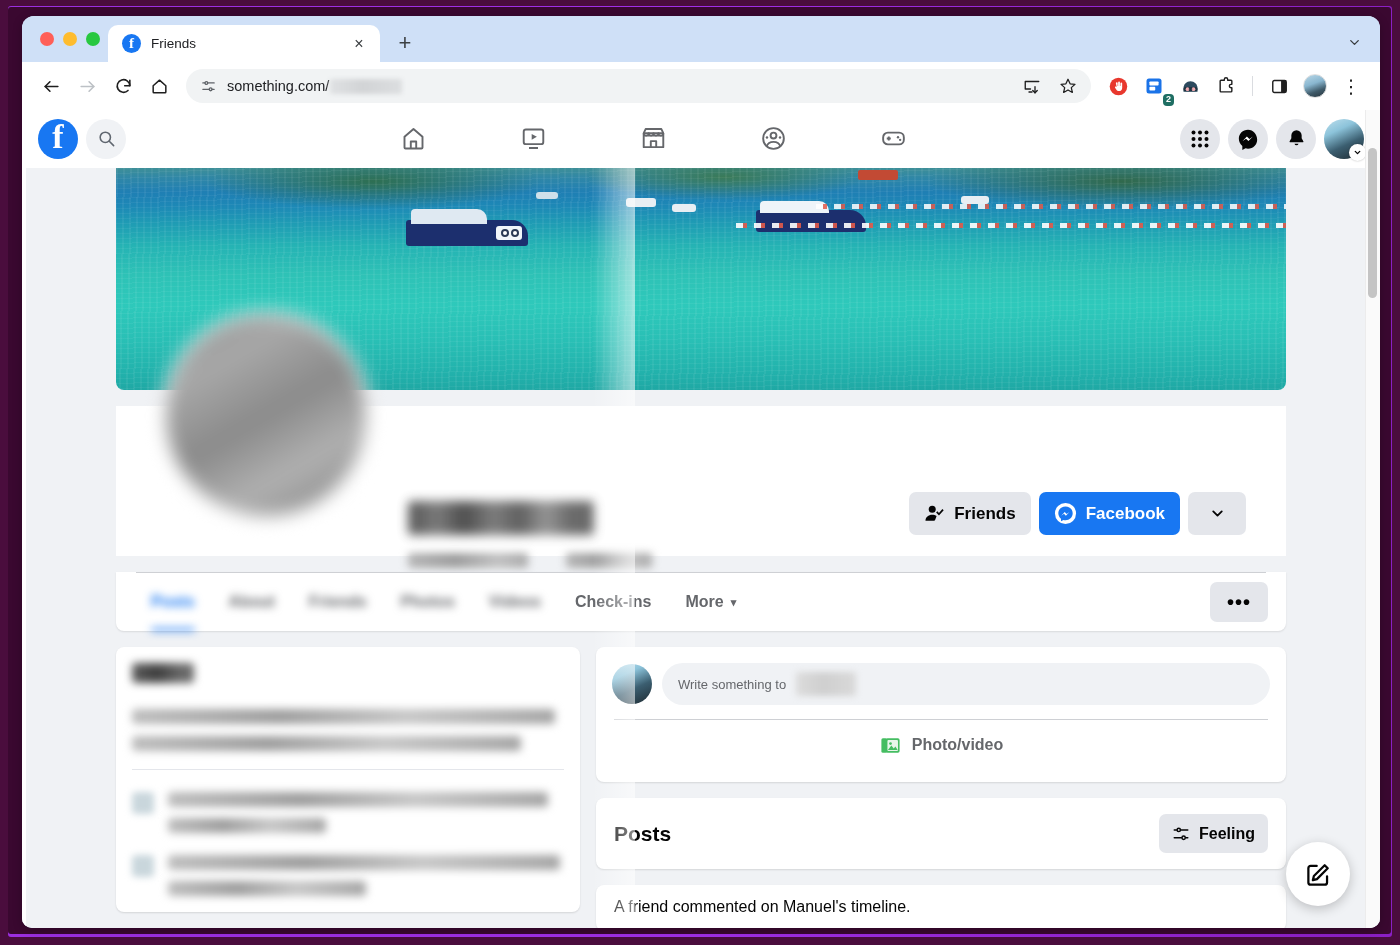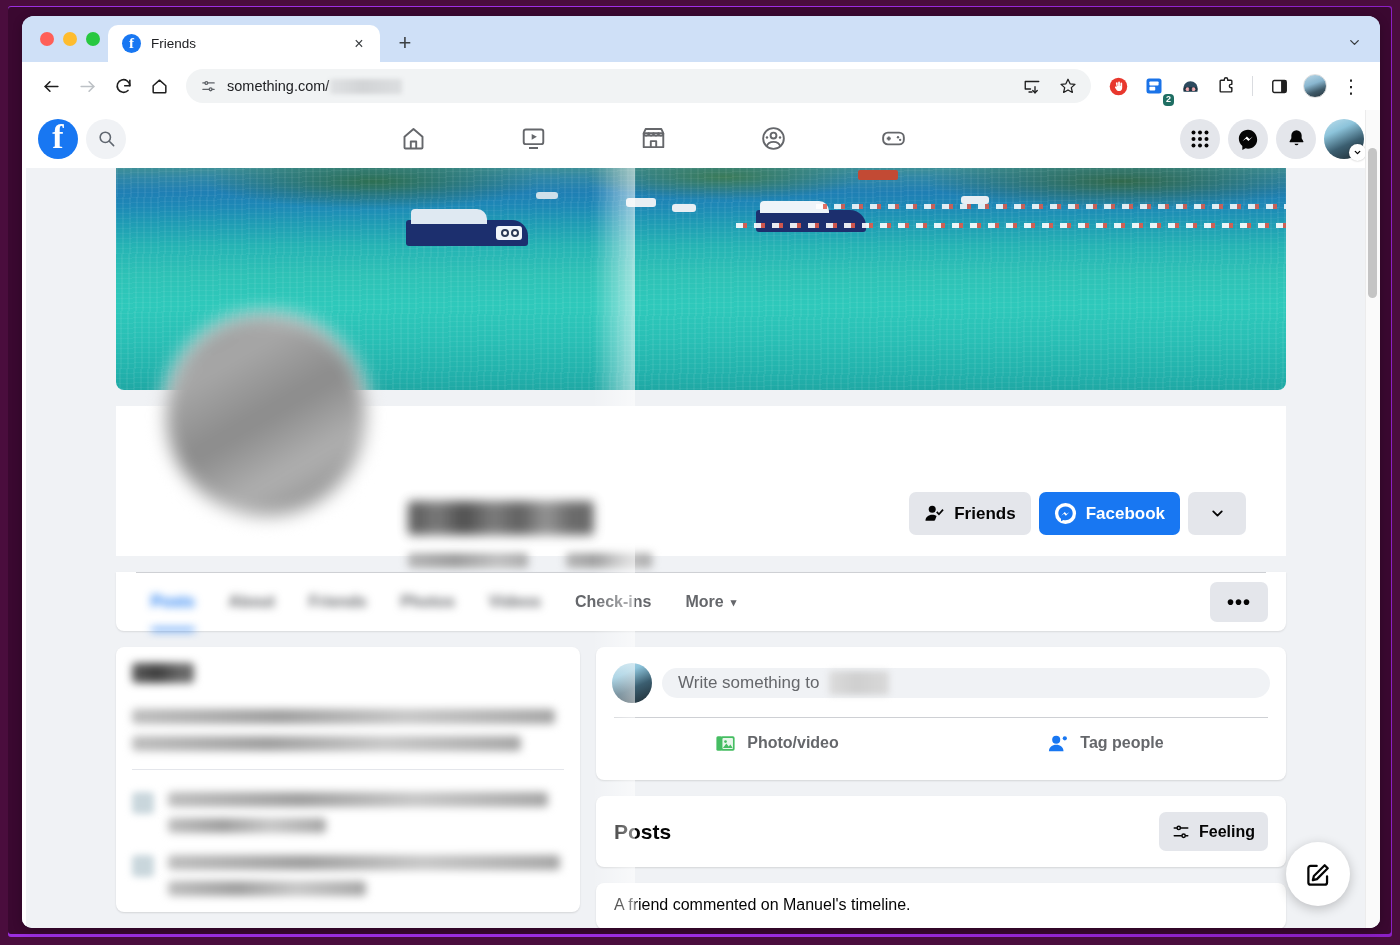--- a/index.html
+++ b/index.html
@@ -250,23 +250,23 @@
               background: #c9d6dc; filter: blur(3.5px); }
   .hr-soft { height: 1px; background: #e4e6eb; margin: 18px 0 0; }
 
   
   .composer-top { display: flex; align-items: center; gap: 10px; }
   .composer-pic {
     width: 40px; height: 40px; border-radius: 50%; flex: none;
     background: linear-gradient(155deg,#bfe0ee 0%,#8cc3da 28%,#3b5e70 60%,#1e2a31 100%);
   }
   .composer-input {
-    flex: 1; height: 30px; background: #f0f2f5; border-radius: 21px;
+    flex: 1; height: 42px; background: #f0f2f5; border-radius: 21px;
     display: flex; align-items: center; padding: 0 16px;
-    font-size: 17px; color: #65676b; gap: 4px;
+    font-size: 13px; color: #65676b; gap: 4px;
   }
   .composer-blur {
     display: inline-block; width: 60px; height: 24px; border-radius: 3px;
     background: linear-gradient(90deg,#dcdcdc,#cfcfcf 45%,#d9d9d9);
     filter: blur(3px); margin-left: 6px;
   }
   .composer-div { height: 1px; background: #ced0d4; margin: 14px 2px 4px; }
   .composer-actions { display: flex; }
   .ca {
     flex: 1; height: 42px; display: flex; align-items: center; justify-content: center;
@@ -662,30 +662,20 @@
                     <svg width="23" height="23" viewBox="0 0 24 24">
                         <rect x="2.5" y="4.5" width="6" height="15" rx="1.6" fill="#45bd62"></rect>
                         <rect x="7" y="4.5" width="14.5" height="15" rx="1.8" fill="#45bd62"></rect>
                         <rect x="8.8" y="6.3" width="11" height="11.4" rx="1" fill="#e7f6ea"></rect>
                         <circle cx="12" cy="10" r="1.4" fill="#45bd62"></circle>
                         <path d="M9.3 16.8 12.9 12l2.5 3 1.7-2 2.4 3.8z" fill="#45bd62"></path>
                       </svg>
                   </span>
                   <span>Photo/video</span>
                 </div>
-                <div class="ca">
-                  <span style="display:flex">
-                    <svg width="23" height="23" viewBox="0 0 24 24" fill="#1877f2">
-                        <circle cx="9.6" cy="8" r="4.2"></circle>
-                        <path d="M2 20c0-4 3.4-6.6 7.6-6.6S17.2 16 17.2 20z"></path>
-                        <circle cx="18.6" cy="6.6" r="2.2"></circle>
-                      </svg>
-                  </span>
-                  <span>Tag people</span>
-                </div>
               </div>
             </div>
 
             <div class="card posts-card">
               <div class="posts-title">Posts</div>
               <div class="filters-btn">
                 <span style="display:flex">
                   <svg width="18" height="18" viewBox="0 0 24 24" fill="none" stroke="#050505" stroke-width="2" stroke-linecap="round">
                       <circle cx="9" cy="6.5" r="2.2"></circle>
                       <line x1="12" y1="6.5" x2="21" y2="6.5"></line>

